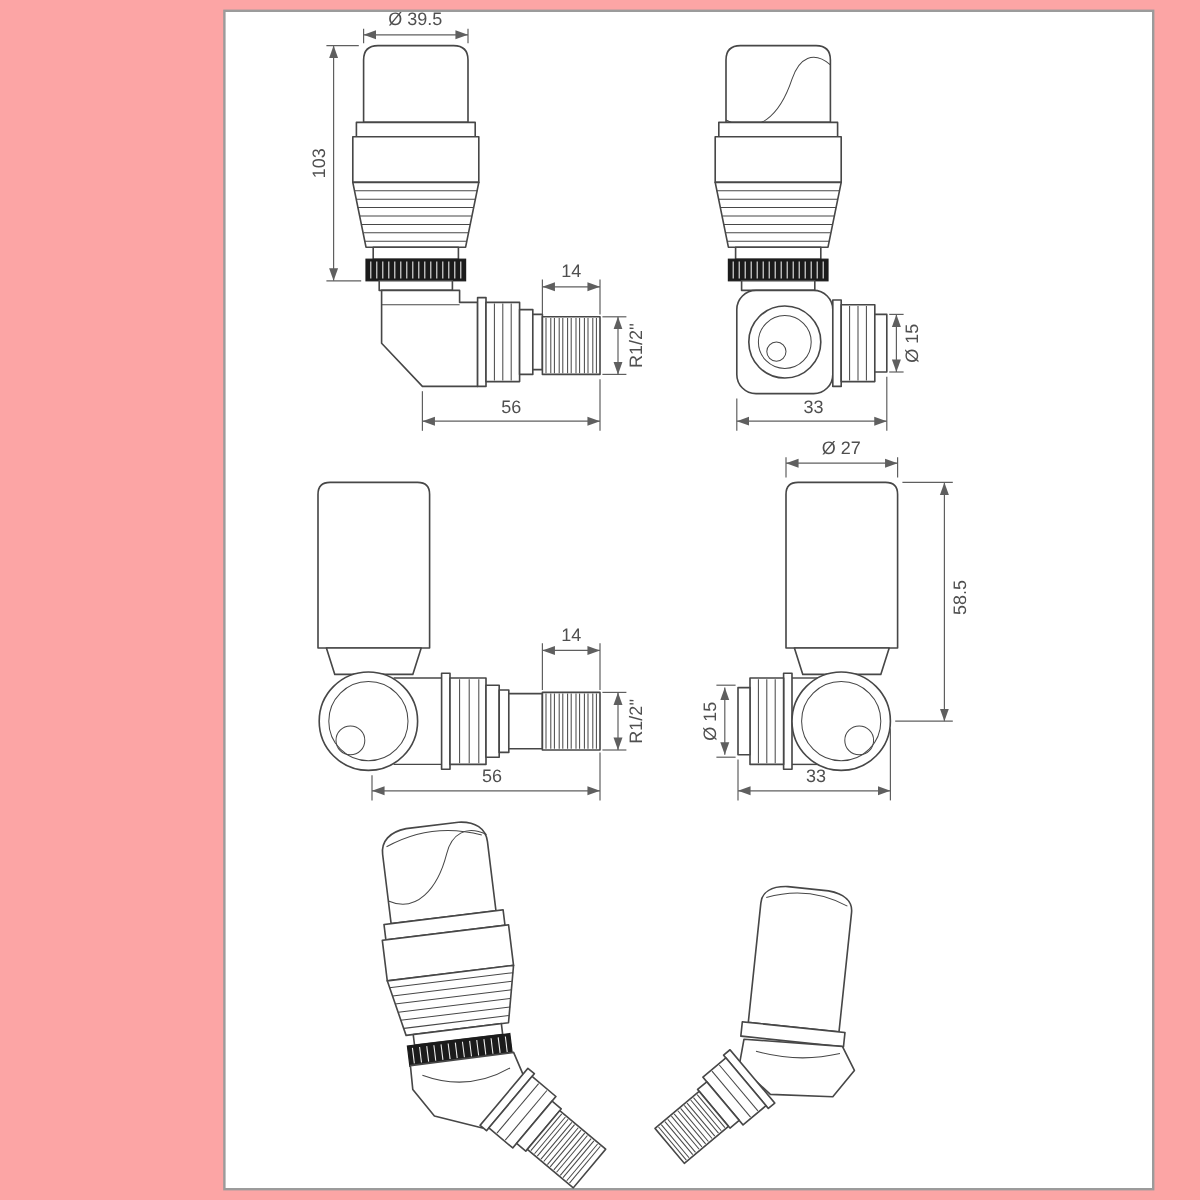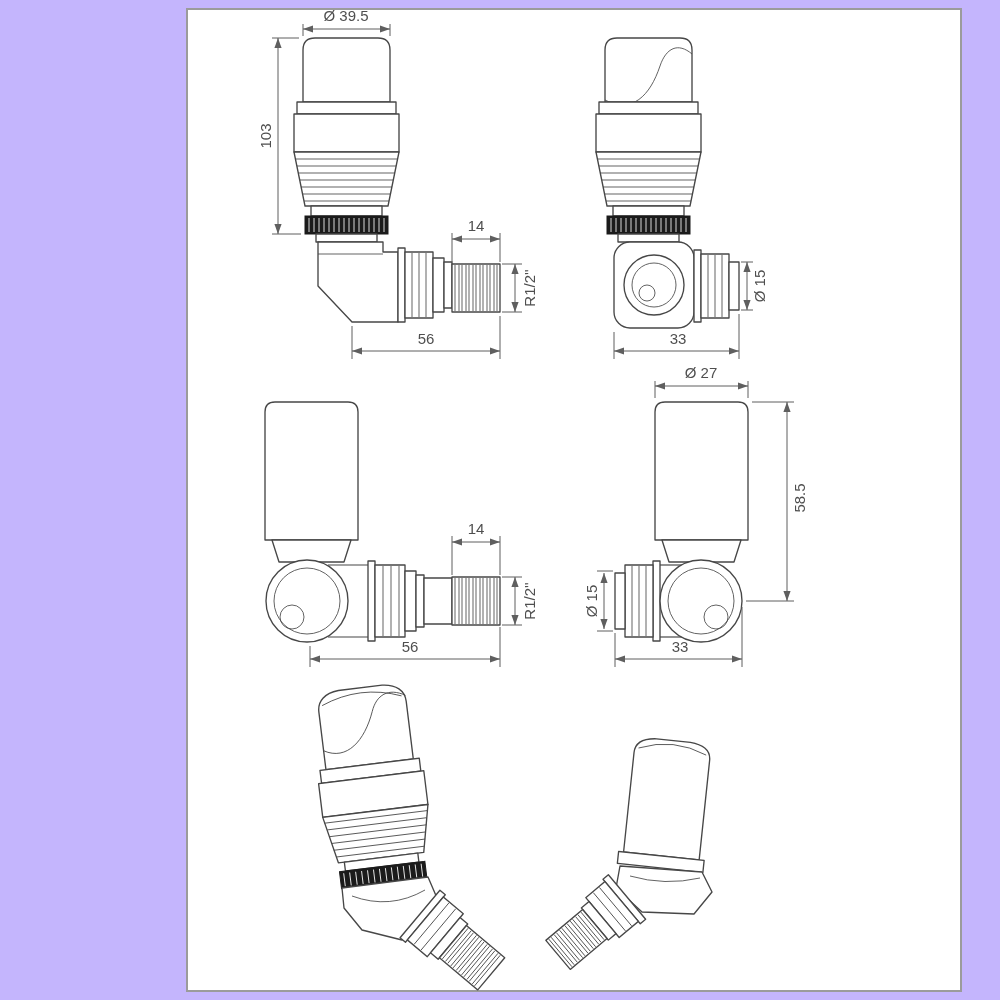--- a/index.html
+++ b/index.html
@@ -1,16 +1,16 @@
 <!DOCTYPE html>
 <html><head>
 <meta charset="utf-8">
 <style>
   html,body{margin:0;padding:0;background:#fff;}
-  .page{position:relative;width:1000px;height:1000px;background:#c4b5fd;overflow:hidden;
+  .page{position:relative;width:1000px;height:1000px;background:#fca5a5;overflow:hidden;
         font-family:"Liberation Sans",sans-serif;}
   svg{display:block}
   .o{fill:#fff;stroke:#474747;stroke-width:1.35;stroke-linejoin:round}
   .l{stroke:#474747;stroke-width:1.2;fill:none}
   .t{stroke:#474747;stroke-width:.85;fill:none}
   .d{stroke:#5f5f5f;stroke-width:1;fill:none}
   .k{stroke:#efefef;stroke-width:.9}
   .dk{fill:#1b1b1b;stroke:#1b1b1b}
   text{font-family:"Liberation Sans",sans-serif;font-size:15px;fill:#4f4f4f;text-anchor:middle}
 </style>

